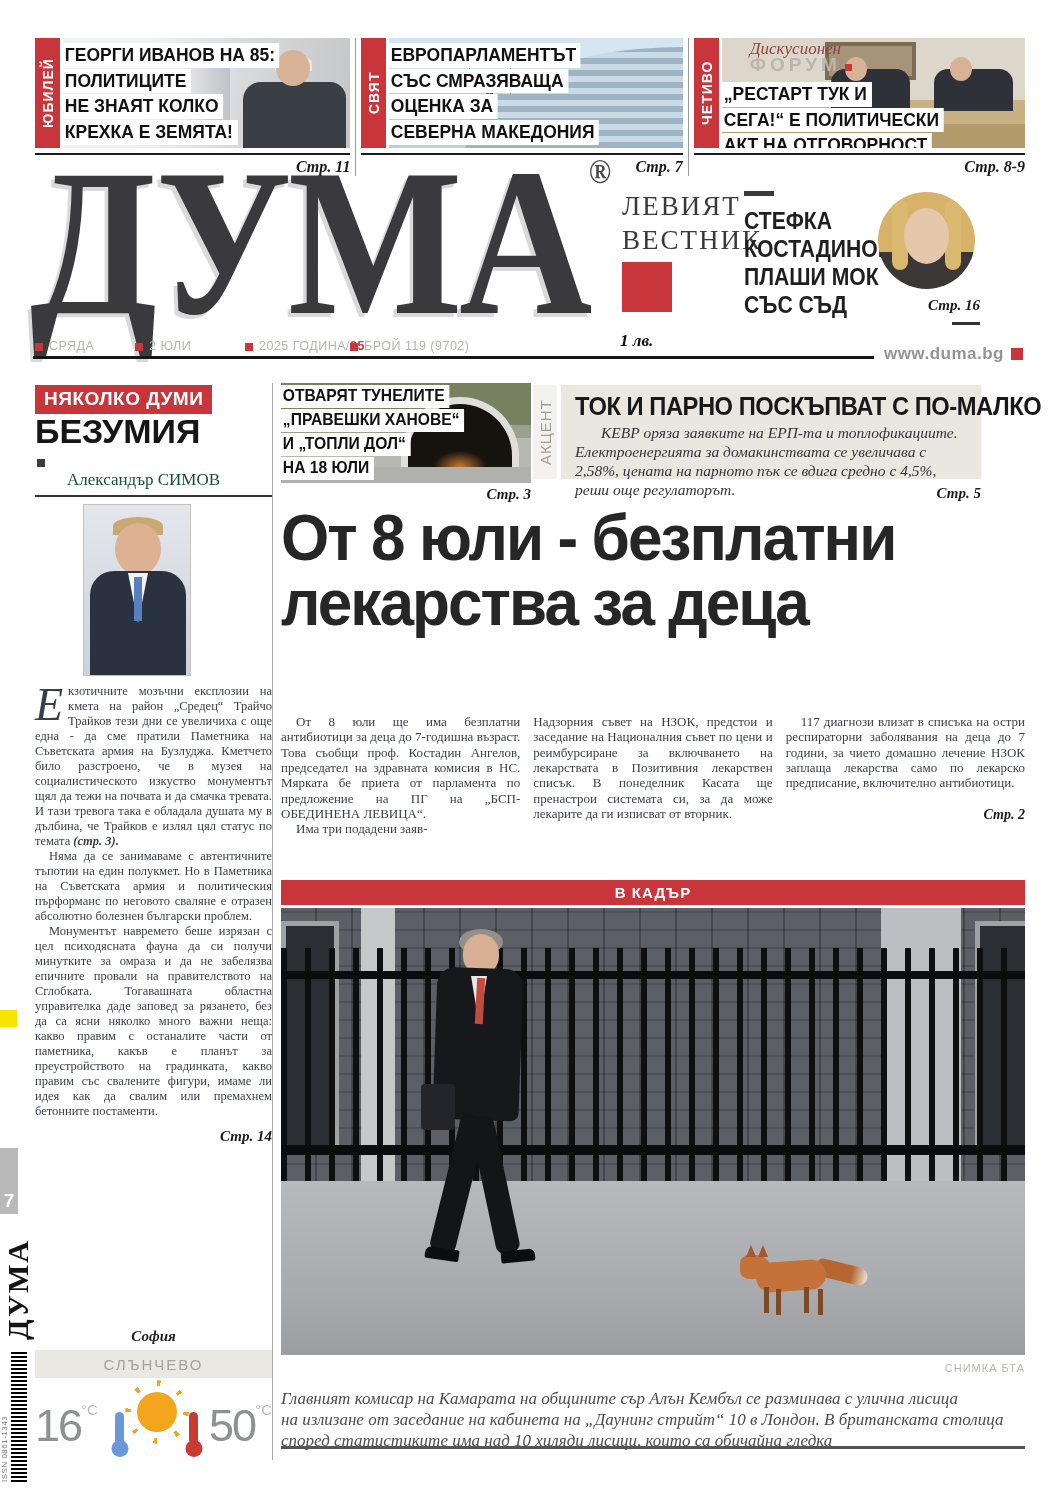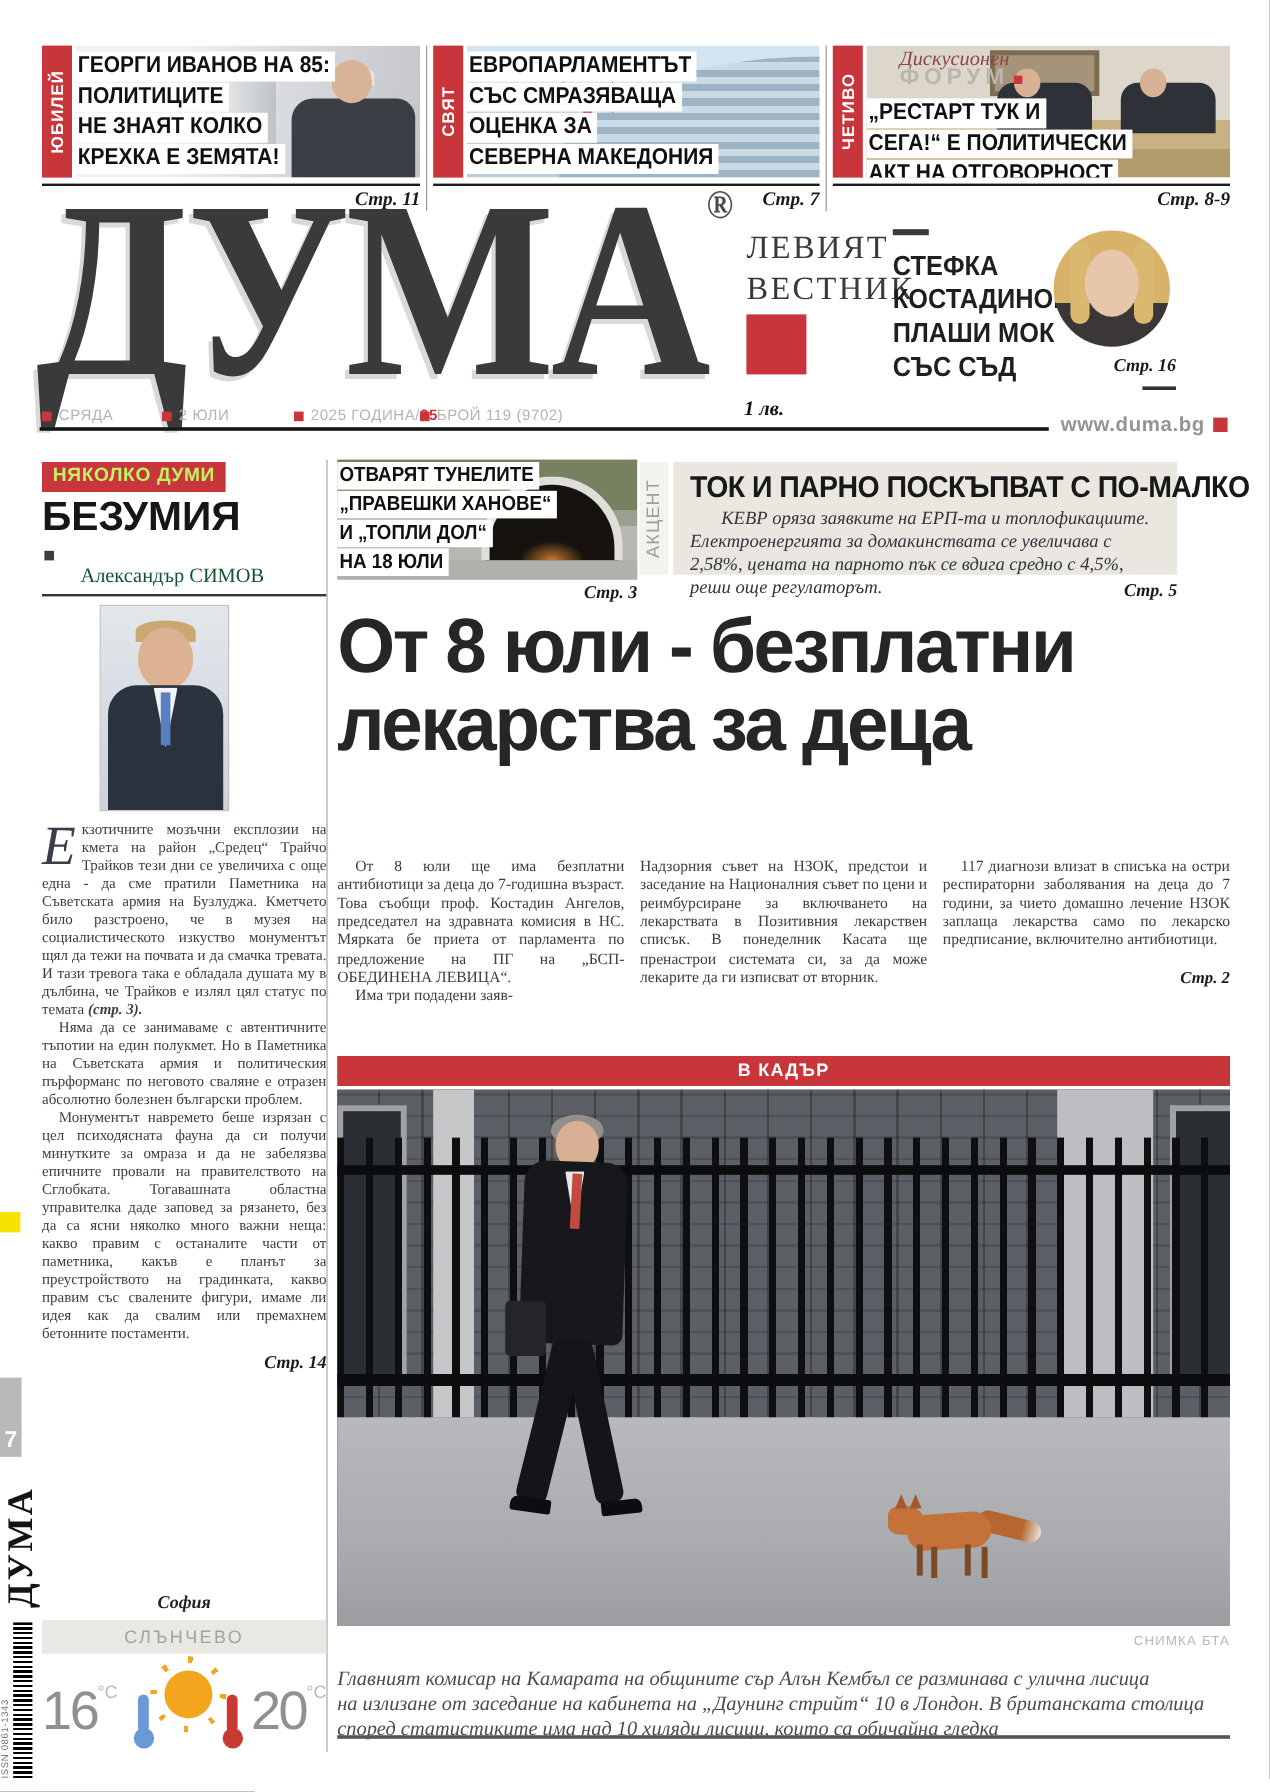--- a/index.html
+++ b/index.html
@@ -76,22 +76,22 @@
   .dl .redsq { vertical-align:-1px; }
   .dl .yr { color:var(--red); font-weight:bold; }
   .price { position:absolute; left:620px; top:331px; font-family:"Liberation Serif",serif;
            font-style:italic; font-weight:bold; font-size:17px; color:#111; }
   .website { position:absolute; right:33px; top:344px; z-index:2; background:#fff; padding:0 2px 0 10px;
              font-weight:bold; font-size:17px; letter-spacing:0.5px; color:#96948f; }
   .website .redsq { width:12px; height:12px; margin:0 0 0 7px; vertical-align:-1px; }
   .main-rule { position:absolute; left:33px; top:356px; width:992px; height:3px; background:#161616; }
 
   
-  .kicker { position:absolute; left:35px; top:385px; background:var(--red); color:#bef264; font-weight:bold;
-            font-size:16px; padding:3px 9px 4px; letter-spacing:0.5px; }
+  .kicker { position:absolute; left:35px; top:385px; background:var(--red); color:#ffffff; font-weight:bold;
+            font-size:19px; padding:3px 9px 4px; letter-spacing:0.5px; }
   .op-title { position:absolute; left:35px; top:412px; font-size:34px; font-weight:bold; color:#161616; }
   .op-sq { position:absolute; left:37px; top:459px; width:8px; height:8px; background:#3c3c3c; }
   .op-author { position:absolute; left:35px; top:470px; font-family:"Liberation Serif",serif;
                font-size:17px; color:#14532d;margin-left:32px; }
   .op-rule { position:absolute; left:35px; top:495px; width:237px; height:2px; background:#333; }
   .portrait { position:absolute; left:83px; top:504px; width:108px; height:172px;
               background:linear-gradient(#e3e7ec,#ccd2d9); border:1px solid #c2c2c2; overflow:hidden; }
   .pt-head { position:absolute; left:31px; top:18px; width:46px; height:52px; border-radius:50%; background:#dcb293; }
   .pt-hair { position:absolute; left:29px; top:12px; width:50px; height:18px; border-radius:50% 50% 0 0; background:#c9a873; }
   .pt-suit { position:absolute; left:6px; top:66px; width:96px; height:106px; border-radius:24px 24px 0 0; background:#2a3240; }
@@ -370,21 +370,21 @@
   </div>
   <div class="vdiv"></div>
 
   <div class="city">София</div>
   <div class="sunbar">СЛЪНЧЕВО</div>
   <div class="weather">
     <div class="w-low"><span class="deg-num">16</span><span class="deg-unit">°C</span></div>
     <div class="thermo t-cold"></div>
     <div class="sun"></div>
     <div class="thermo t-hot"></div>
-    <div class="w-high"><span class="deg-num">20</span><span class="deg-unit">°C</span></div>
+    <div class="w-high"><span class="deg-num">50</span><span class="deg-unit">°C</span></div>
   </div>
 
   <div class="e-yellow"></div>
   <div class="e-graybox">7</div>
   <div class="e-vlogo">ДУМА</div>
   <div class="e-issn">ISSN 0861-1343</div>
   <div class="e-bars"></div>
 
   <div class="tunnel">
     <div class="tunnel-photo">

